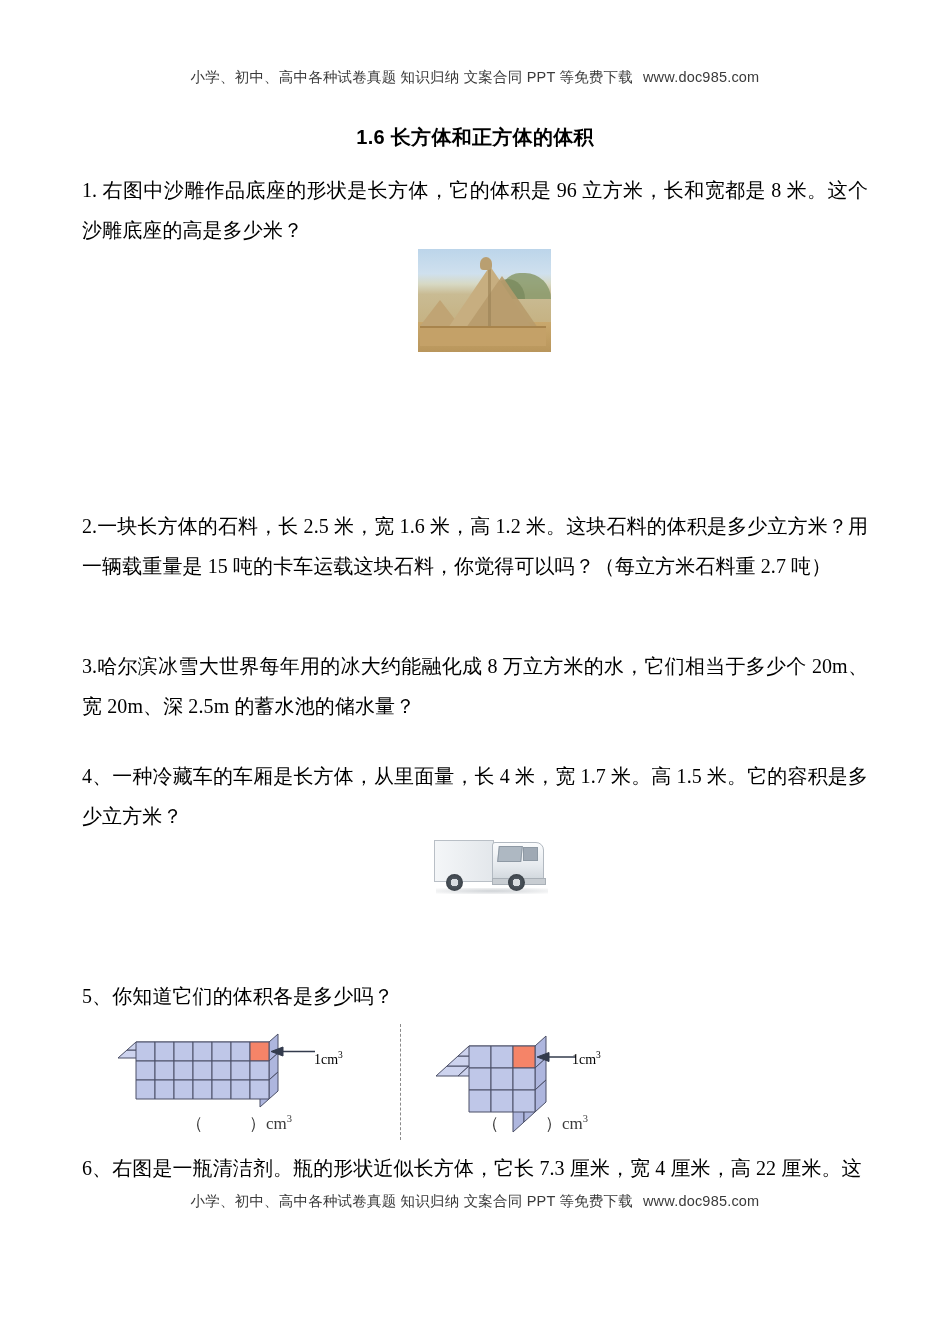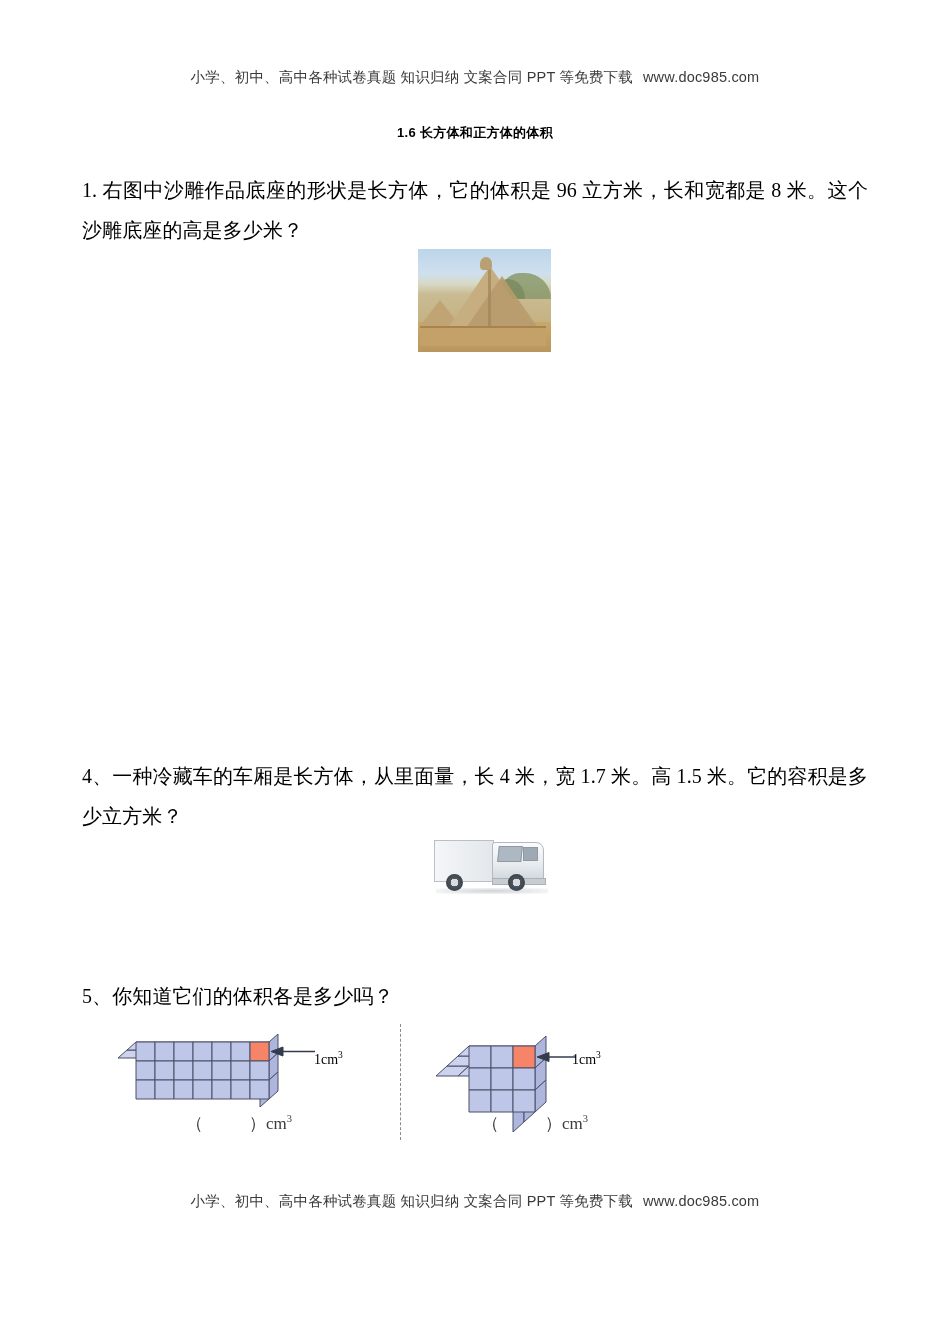--- a/index.html
+++ b/index.html
@@ -39,21 +39,21 @@
 
   
   .doc-title {
     position: absolute;
     top: 124px;
     left: 0;
     width: 950px;
     text-align: center;
     font-family: "Liberation Sans", "DejaVu Sans", sans-serif;
     font-weight: bold;
-    font-size: 13px;
+    font-size: 20px;
     letter-spacing: 0.3px;
   }
 
   
   .q {
     position: absolute;
     left: 82px;
     width: 786px;
     font-size: 20px;
     line-height: 40px;
@@ -280,21 +280,23 @@
     <div class="hill2"></div>
     <div class="ground"></div>
     <div class="pyramid-small"></div>
     <div class="pyramid"></div>
     <div class="pyramid2"></div>
     <div class="ridge"></div>
     <div class="finial"></div>
     <div class="base-slab"></div>
   </div>
 
-
+  <div class="q" id="q2">2.一块长方体的石料，长 2.5 米，宽 1.6 米，高 1.2 米。这块石料的体积是多少立方米？用一辆载重量是 15 吨的卡车运载这块石料，你觉得可以吗？（每立方米石料重 2.7 吨）</div>
+
+  <div class="q" id="q3">3.哈尔滨冰雪大世界每年用的冰大约能融化成 8 万立方米的水，它们相当于多少个 20m、宽 20m、深 2.5m 的蓄水池的储水量？</div>
 
   <div class="q" id="q4">4、一种冷藏车的车厢是长方体，从里面量，长 4 米，宽 1.7 米。高 1.5 米。它的容积是多少立方米？</div>
 
   <div class="figure" id="fig-truck">
     <div class="shadow"></div>
     <div class="box-body"></div>
     <div class="cab"></div>
     <div class="windshield"></div>
     <div class="side-window"></div>
     <div class="bumper"></div>
@@ -396,18 +398,19 @@
 
   <div class="blank-row">
     <div class="blank-item" id="blank-left">
       <span>（</span><span class="blank-space"></span><span>）cm</span><sup>3</sup>
     </div>
     <div class="blank-item" id="blank-right">
       <span>（</span><span class="blank-space"></span><span>）cm</span><sup>3</sup>
     </div>
   </div>
 
+  <div class="q" id="q6">6、右图是一瓶清洁剂。瓶的形状近似长方体，它长 7.3 厘米，宽 4 厘米，高 22 厘米。这</div>
 
   <div class="watermark watermark-footer">
     <span>小学、初中、高中各种试卷真题 知识归纳 文案合同 PPT 等免费下载</span><span class="wm-url">www.doc985.com</span>
   </div>
 
 </div>
 
 </body></html>

